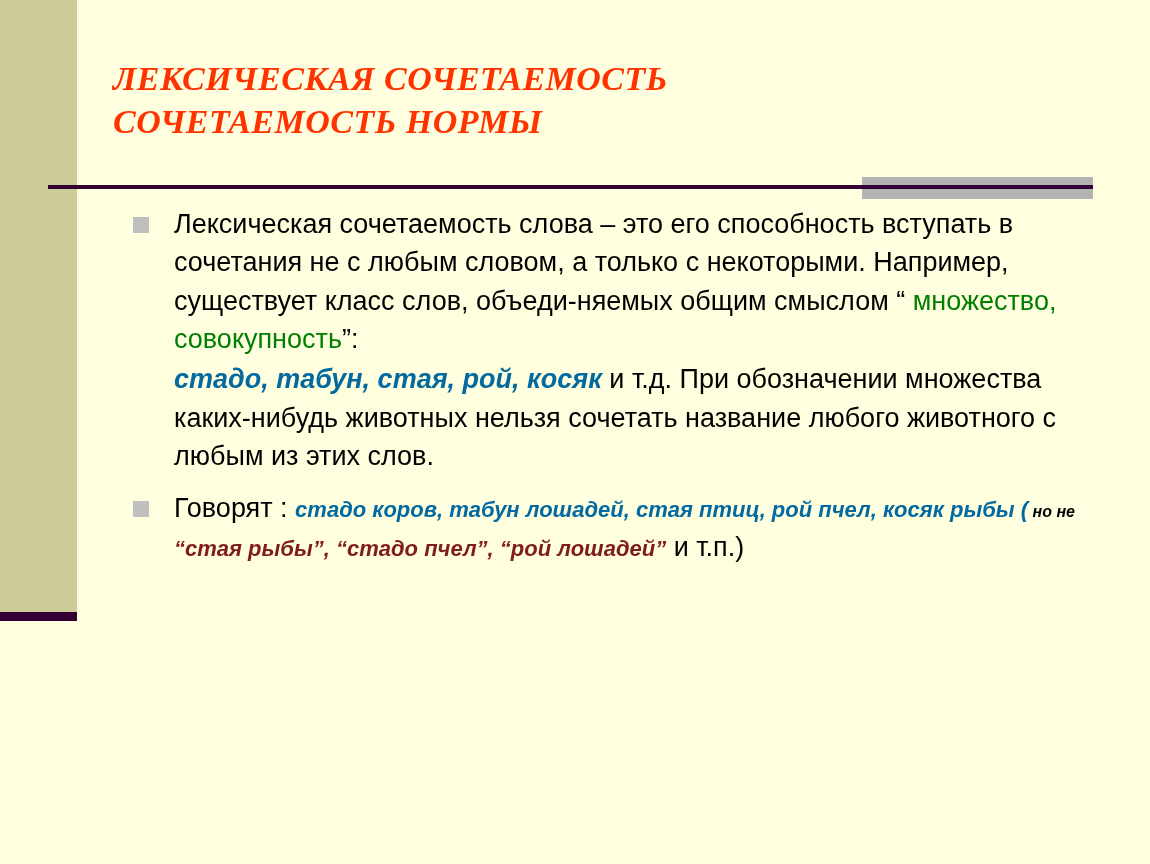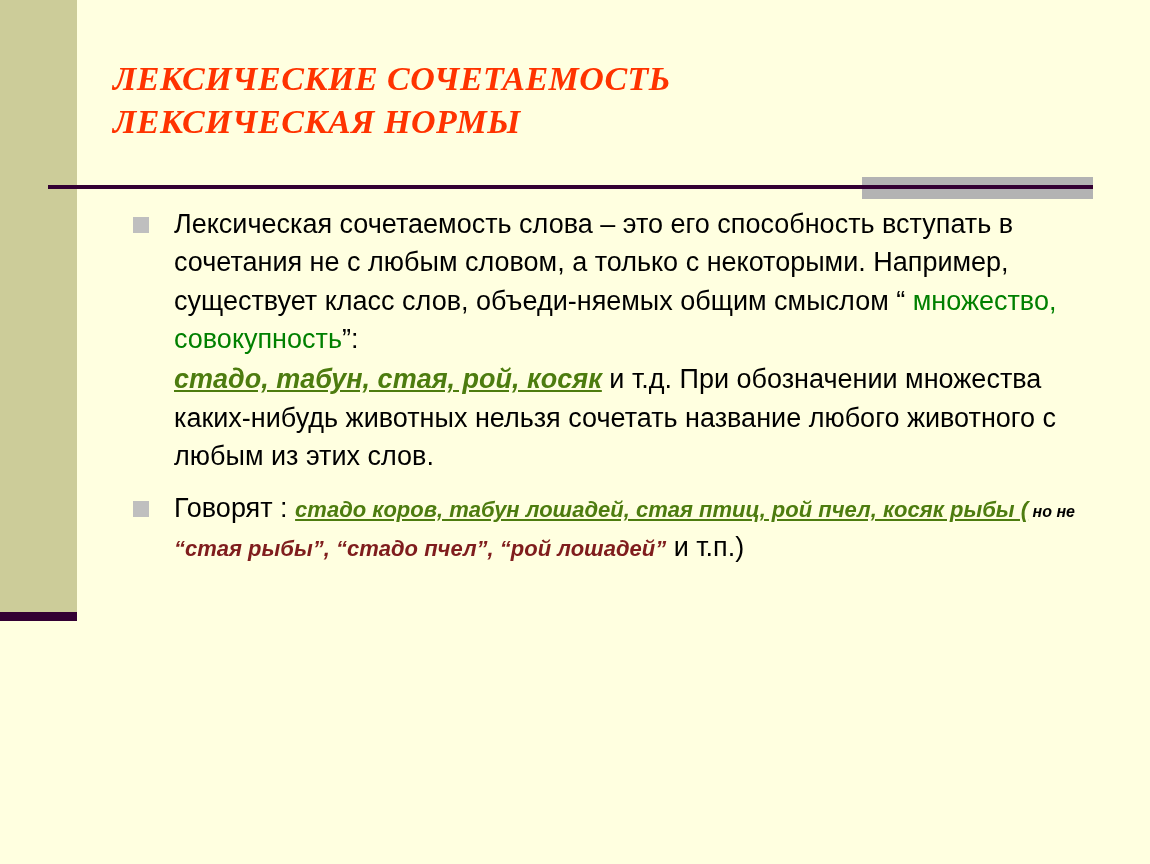--- a/index.html
+++ b/index.html
@@ -100,24 +100,23 @@
     font-size: 27px;
     line-height: 1.42;
     color: #000000;
     padding-left: 50px;
     margin-top: 2px;
   }
   .green {
     color: #008000;
   }
   .green-strong {
-    color: #4d7c0f;
+    color: #0369a1;
     font-weight: bold;
     font-style: italic;
-    text-decoration: underline;
   }
   .crimson {
     color: #7f1d1d;
     font-weight: bold;
     font-style: italic;
   }
   .black-small {
     color: #000000;
     font-weight: bold;
     font-style: italic;
@@ -134,22 +133,22 @@
 </style>
 </head>
 <body>
 
 <div class="slide">
 
   <div class="side-band"></div>
   <div class="side-band-foot"></div>
 
   <div class="title">
-    <div>ЛЕКСИЧЕСКИЕ СОЧЕТАЕМОСТЬ</div>
-    <div>ЛЕКСИЧЕСКАЯ НОРМЫ</div>
+    <div>ЛЕКСИЧЕСКАЯ СОЧЕТАЕМОСТЬ</div>
+    <div>СОЧЕТАЕМОСТЬ НОРМЫ</div>
   </div>
 
   <div class="rule-block"></div>
   <div class="rule"></div>
 
   <div class="content">
 
     <div class="bullet-row">
       <span class="bullet-mark"></span>
       <div class="para">

